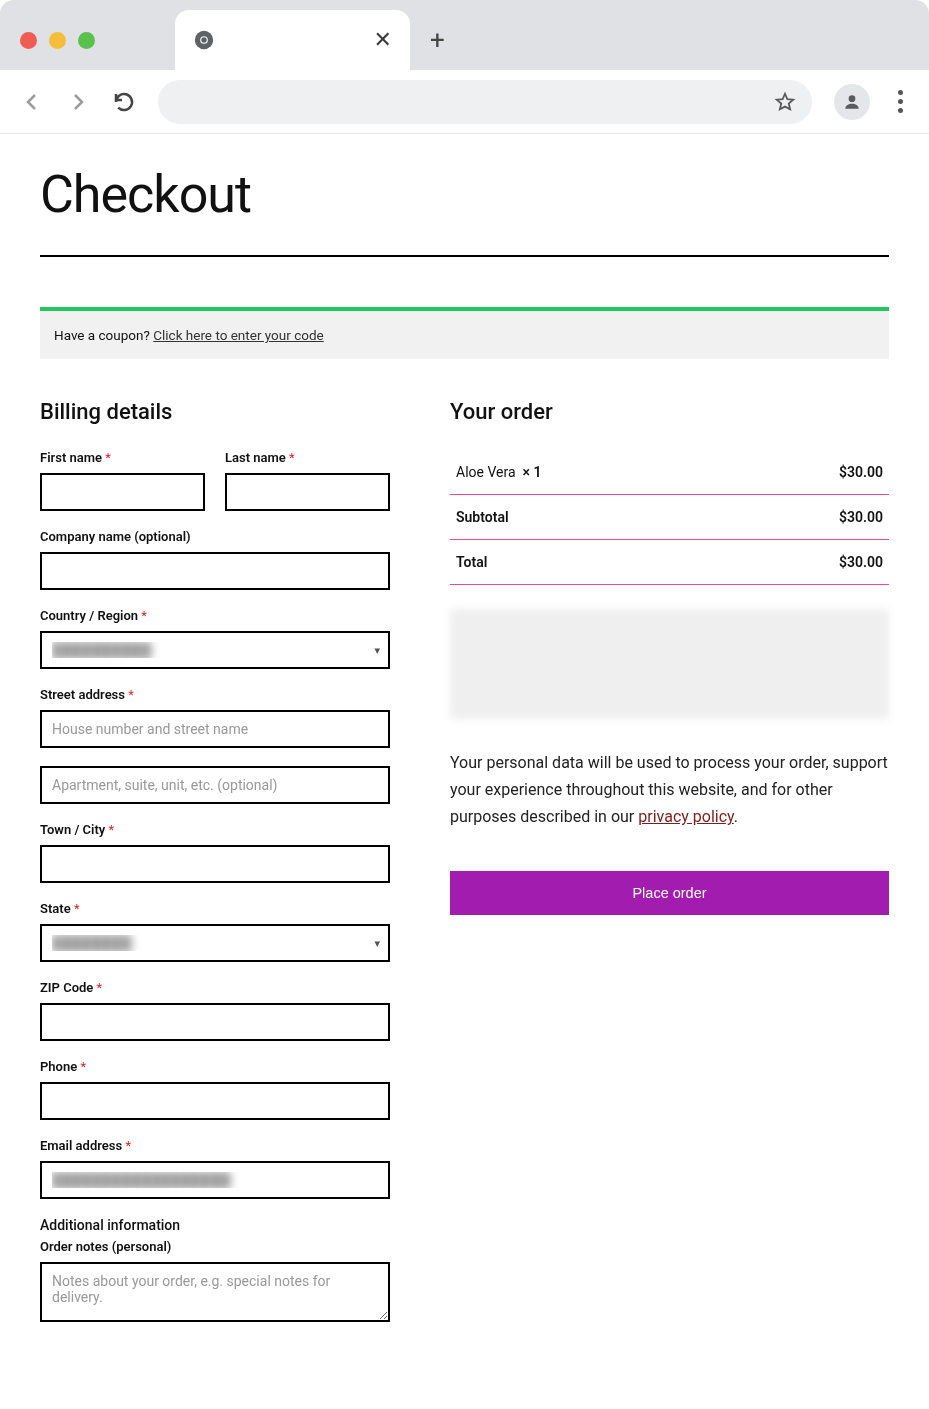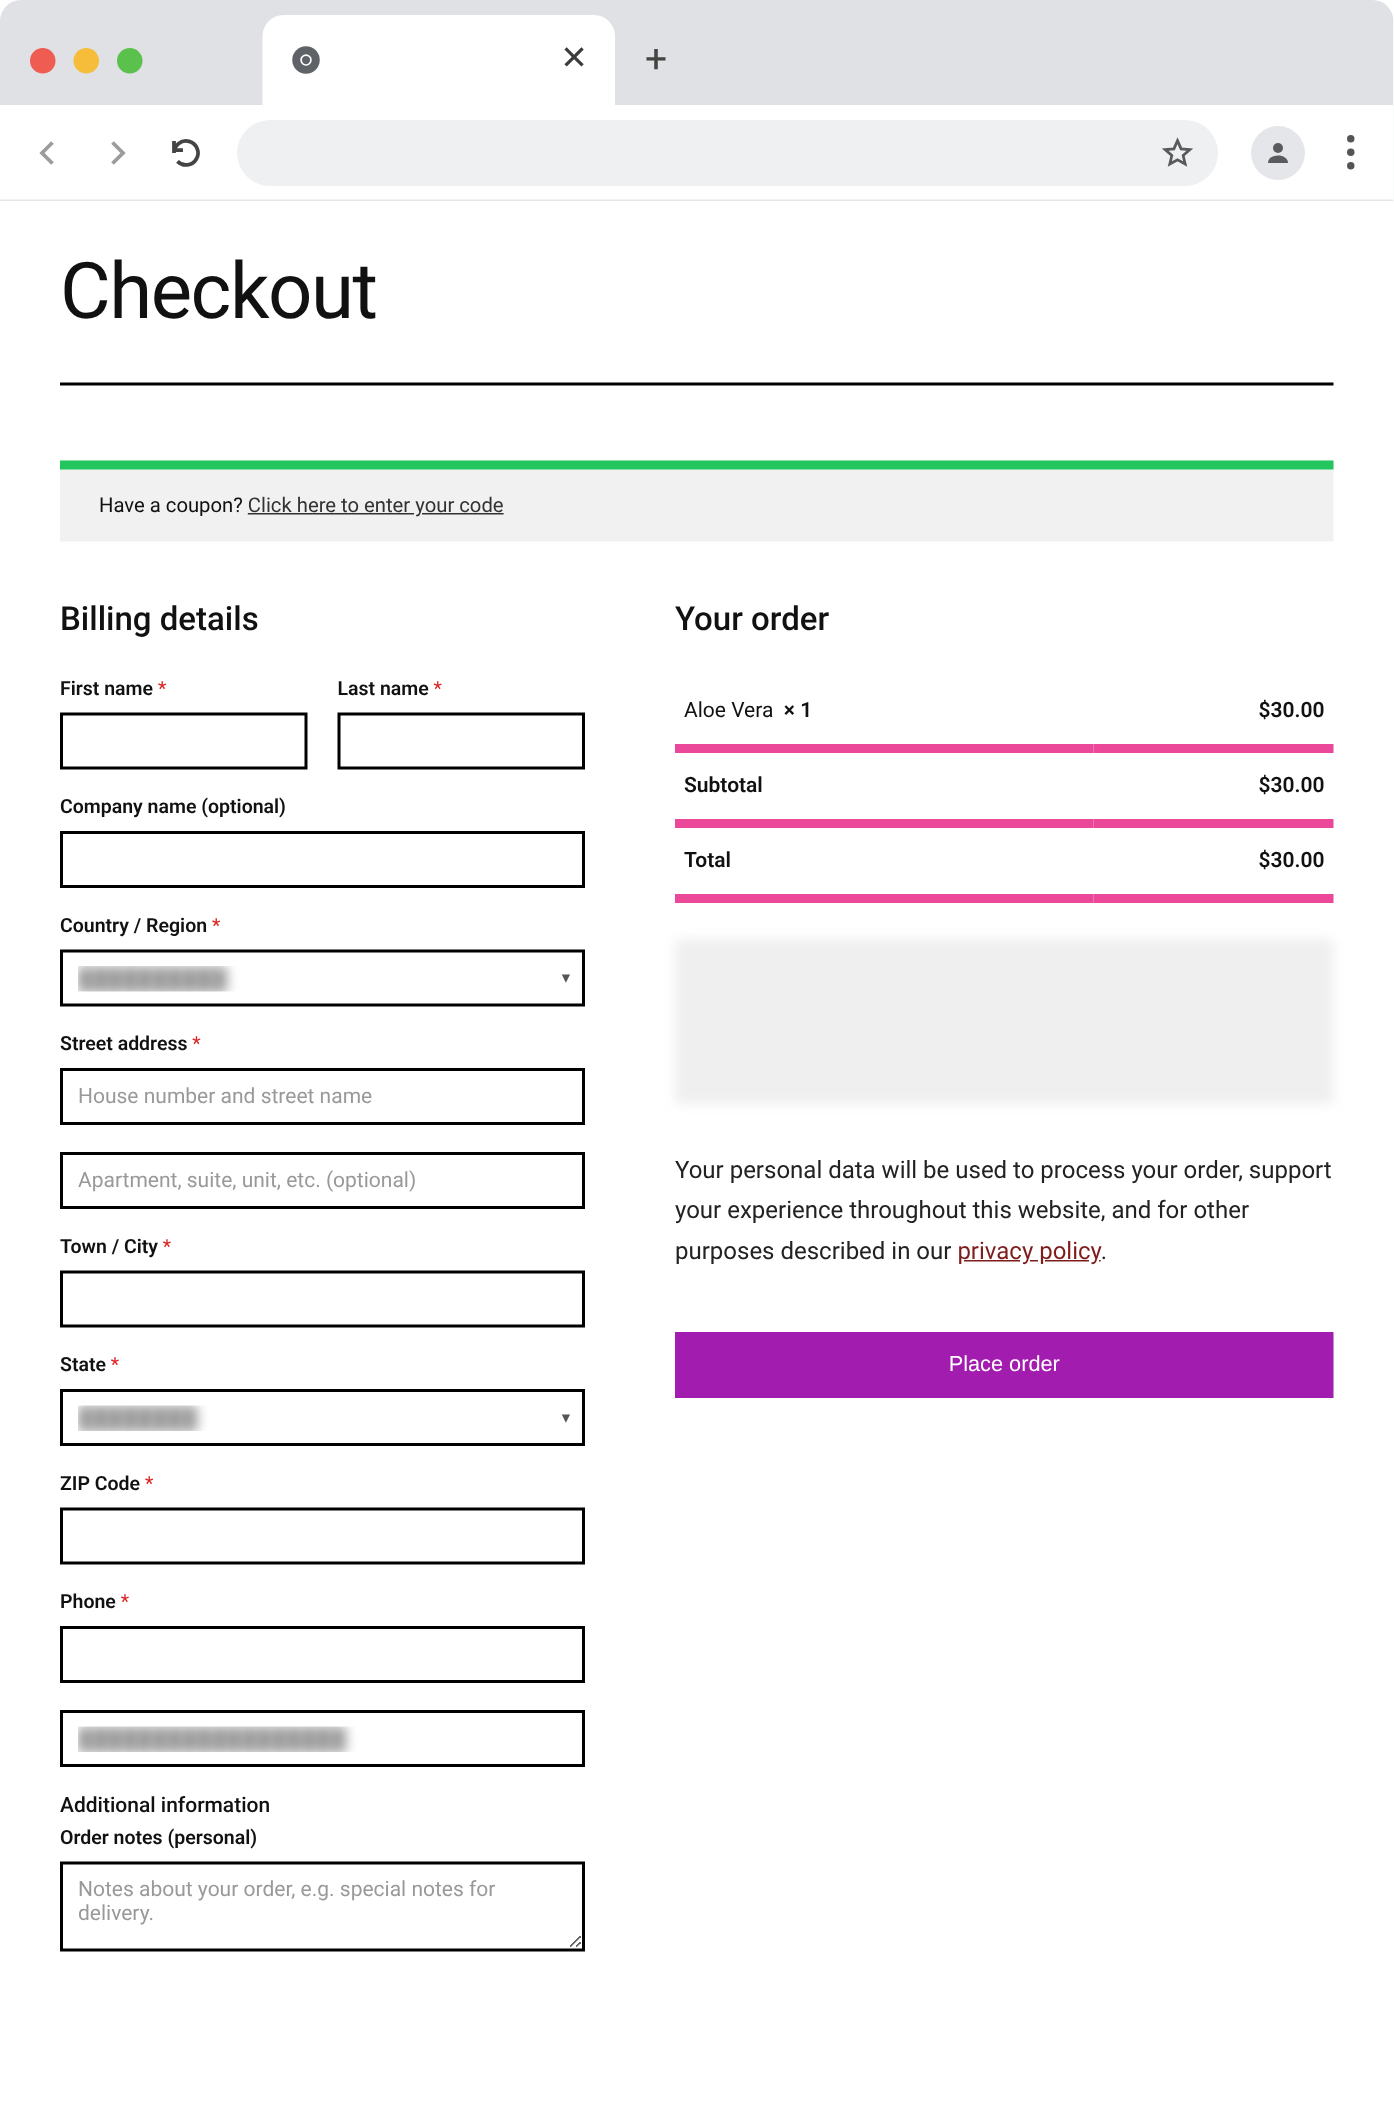--- a/index.html
+++ b/index.html
@@ -106,22 +106,22 @@
     color: #111;
     margin-bottom: 30px;
   }
   .rule {
     border: none;
     border-top: 2px solid #000;
     margin-bottom: 50px;
   }
   .coupon-box {
     background: #f1f1f1;
-    border-top: 6px solid #22c55e;
-    padding: 16px 26px;
+    border-top: 4px solid #22c55e;
+    padding: 16px 14px;
     font-size: 13.5px;
     margin-bottom: 40px;
   }
   .coupon-box a { color: #333; text-decoration: underline; cursor:pointer;}
   .columns {
     display: flex;
     gap: 60px;
     align-items: flex-start;
   }
   .col-left { flex: 0 0 350px; }
@@ -162,21 +162,21 @@
     content:"▾"; position:absolute; right:10px; top:50%; transform:translateY(-50%);
     font-size:11px; color:#555; pointer-events:none;
   }
   .select-wrap input { padding-right:24px; }
 
   
   .order-table { width:100%; border-collapse: collapse; margin-bottom: 24px;}
   .order-table td {
     padding: 14px 6px;
     font-size: 14px;
-    border-bottom: 6px solid #ec4899;
+    border-bottom: 1px solid #ec4899;
   }
   .order-table td:last-child { text-align:right; font-weight:600;}
   .order-table tr.bold td:first-child { font-weight:600; }
   .order-item-qty { font-weight:600; }
   .payment-box {
     background: #efefef;
     height: 110px;
     border-radius: 2px;
     filter: blur(4px);
     margin-bottom: 30px;
@@ -310,20 +310,21 @@
         <label><span>ZIP Code</span> <span class="req">*</span></label>
         <input type="text" style="">
       </div>
 
       <div class="field">
         <label><span>Phone</span> <span class="req">*</span></label>
         <input type="text" style="">
       </div>
 
       <div class="field">
+        <label><span>Email address</span> <span class="req">*</span></label>
         <input type="text" class="blurred" value="██████████████████" style="">
       </div>
 
       <h3 class="add-info-h">Additional information</h3>
       <div class="field">
         <label>Order notes (personal)</label>
         <textarea placeholder="Notes about your order, e.g. special notes for delivery." style=""></textarea>
       </div>
     </div>
 

